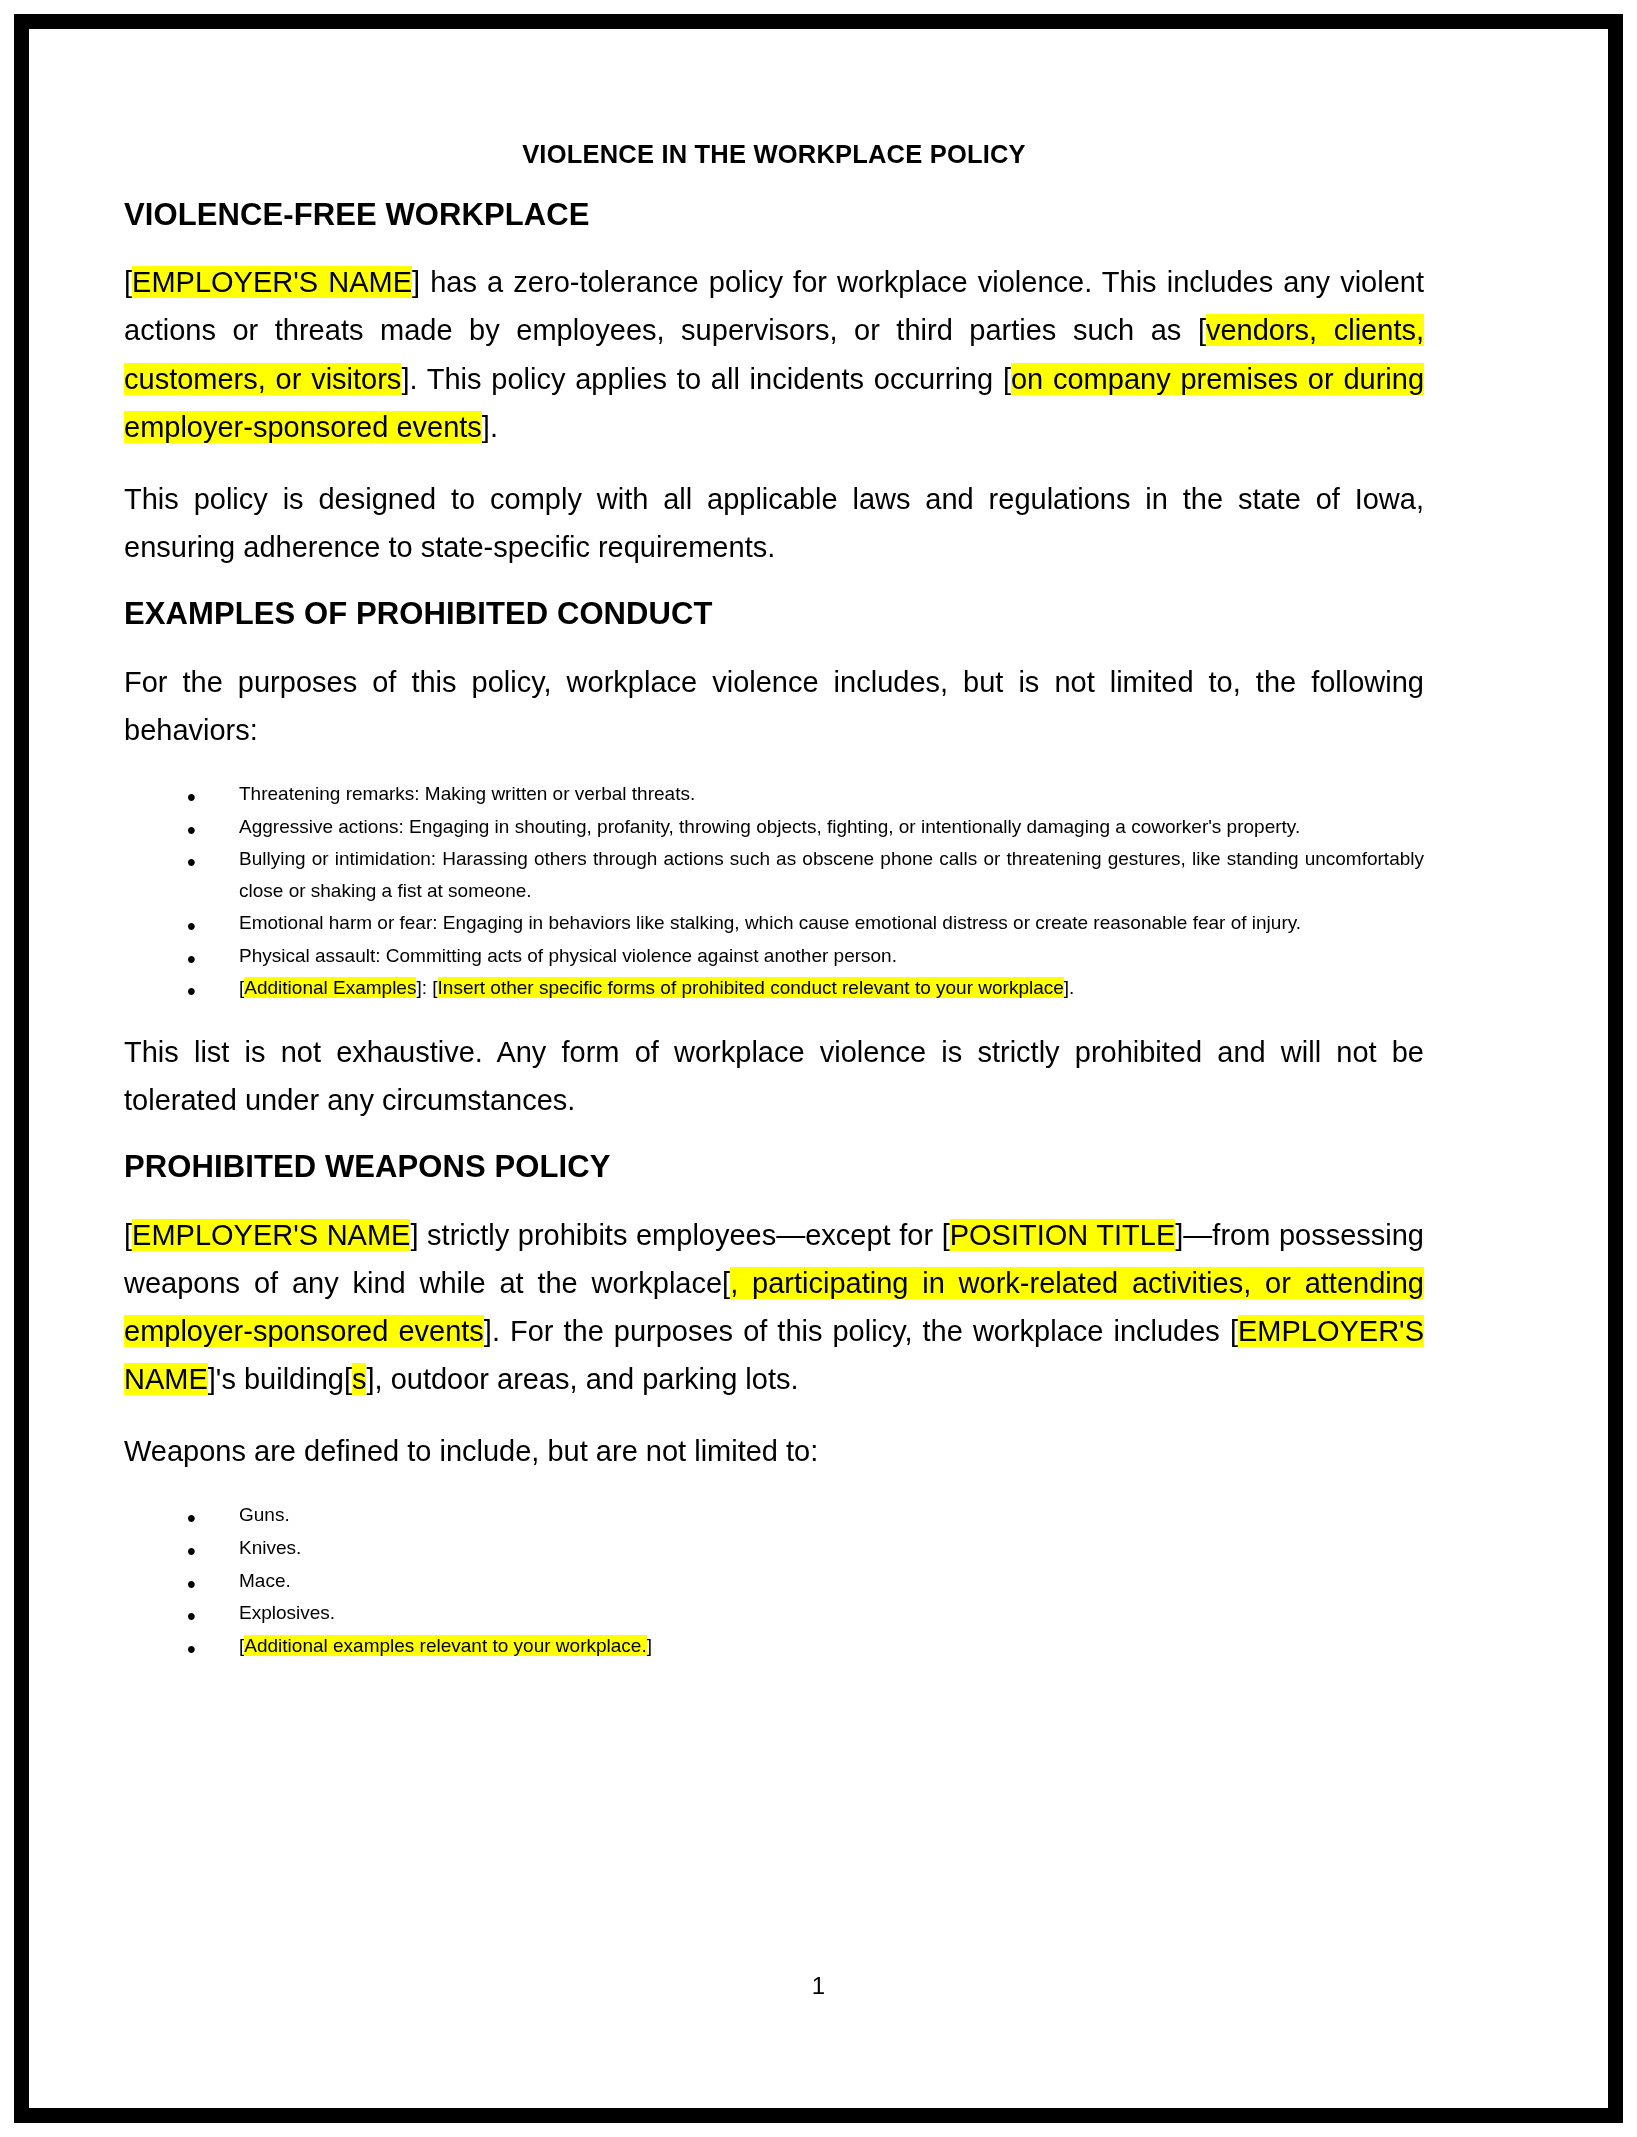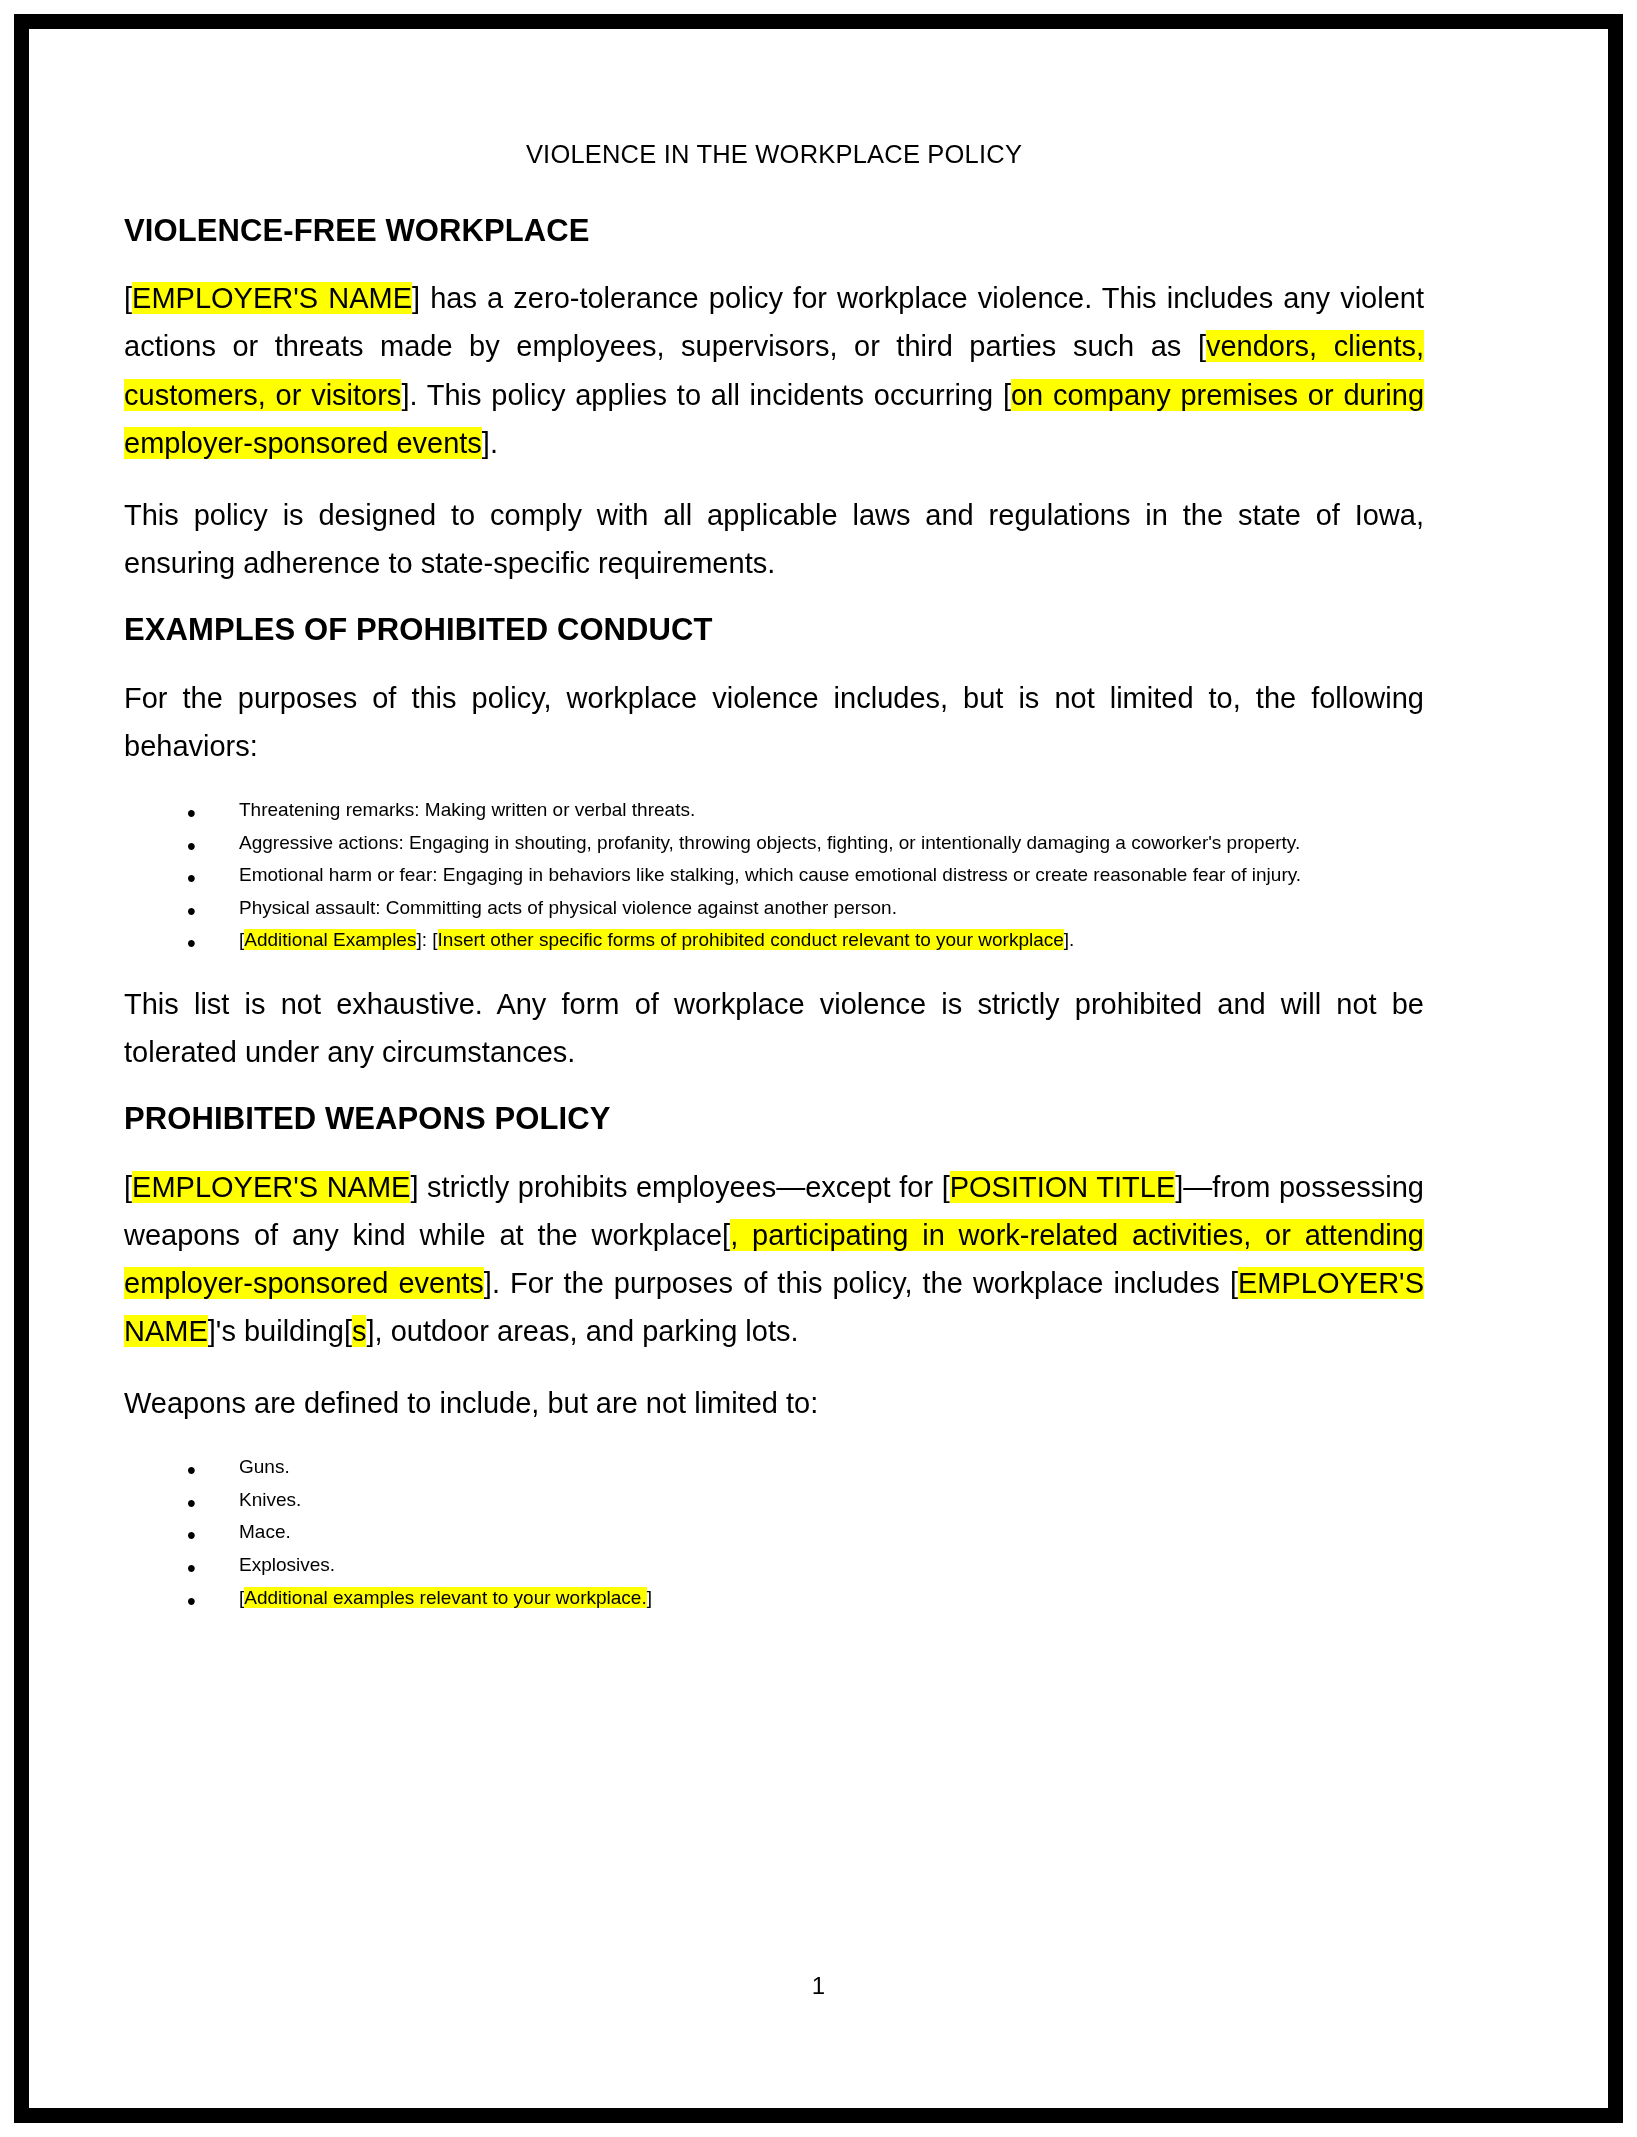--- a/index.html
+++ b/index.html
@@ -41,23 +41,23 @@
     position: absolute;
     left: 95px;
     top: 110px;
     width: 1300px;
   }
 
   
   .doc-title {
     text-align: center;
     font-size: 25.5px;
-    font-weight: normal;
+    font-weight: bold;
     letter-spacing: 0.2px;
-    margin: 0 0 42px 0;
+    margin: 0 0 26px 0;
     line-height: 1.2;
   }
 
   h2.section-heading {
     font-size: 31px;
     font-weight: bold;
     margin: 0 0 24px 0;
     line-height: 1.25;
     letter-spacing: 0.1px;
   }
@@ -129,20 +129,21 @@
 
       <p class="para">This policy is designed to comply with all applicable laws and regulations in the state of Iowa, ensuring adherence to state-specific requirements.</p>
 
       <h2 class="section-heading">EXAMPLES OF PROHIBITED CONDUCT</h2>
 
       <p class="para">For the purposes of this policy, workplace violence includes, but is not limited to, the following behaviors:</p>
 
       <ul class="bullets">
         <li class="short">Threatening remarks: Making written or verbal threats.</li>
         <li>Aggressive actions: Engaging in shouting, profanity, throwing objects, fighting, or intentionally damaging a coworker's property.</li>
+        <li>Bullying or intimidation: Harassing others through actions such as obscene phone calls or threatening gestures, like standing uncomfortably close or shaking a fist at someone.</li>
         <li>Emotional harm or fear: Engaging in behaviors like stalking, which cause emotional distress or create reasonable fear of injury.</li>
         <li class="short">Physical assault: Committing acts of physical violence against another person.</li>
         <li><span>[</span><span class="hl">Additional Examples</span><span>]: [</span><span class="hl">Insert other specific forms of prohibited conduct relevant to your workplace</span><span>].</span></li>
       </ul>
 
       <p class="para">This list is not exhaustive. Any form of workplace violence is strictly prohibited and will not be tolerated under any circumstances.</p>
 
       <h2 class="section-heading">PROHIBITED WEAPONS POLICY</h2>
 
       <p class="para"><span>[</span><span class="hl">EMPLOYER'S NAME</span><span>] strictly prohibits employees—except for [</span><span class="hl">POSITION TITLE</span><span>]—from possessing weapons of any kind while at the workplace[</span><span class="hl">, participating in work-related activities, or attending employer-sponsored events</span><span>]. For the purposes of this policy, the workplace includes [</span><span class="hl">EMPLOYER'S NAME</span><span>]'s building[</span><span class="hl">s</span><span>], outdoor areas, and parking lots.</span></p>

